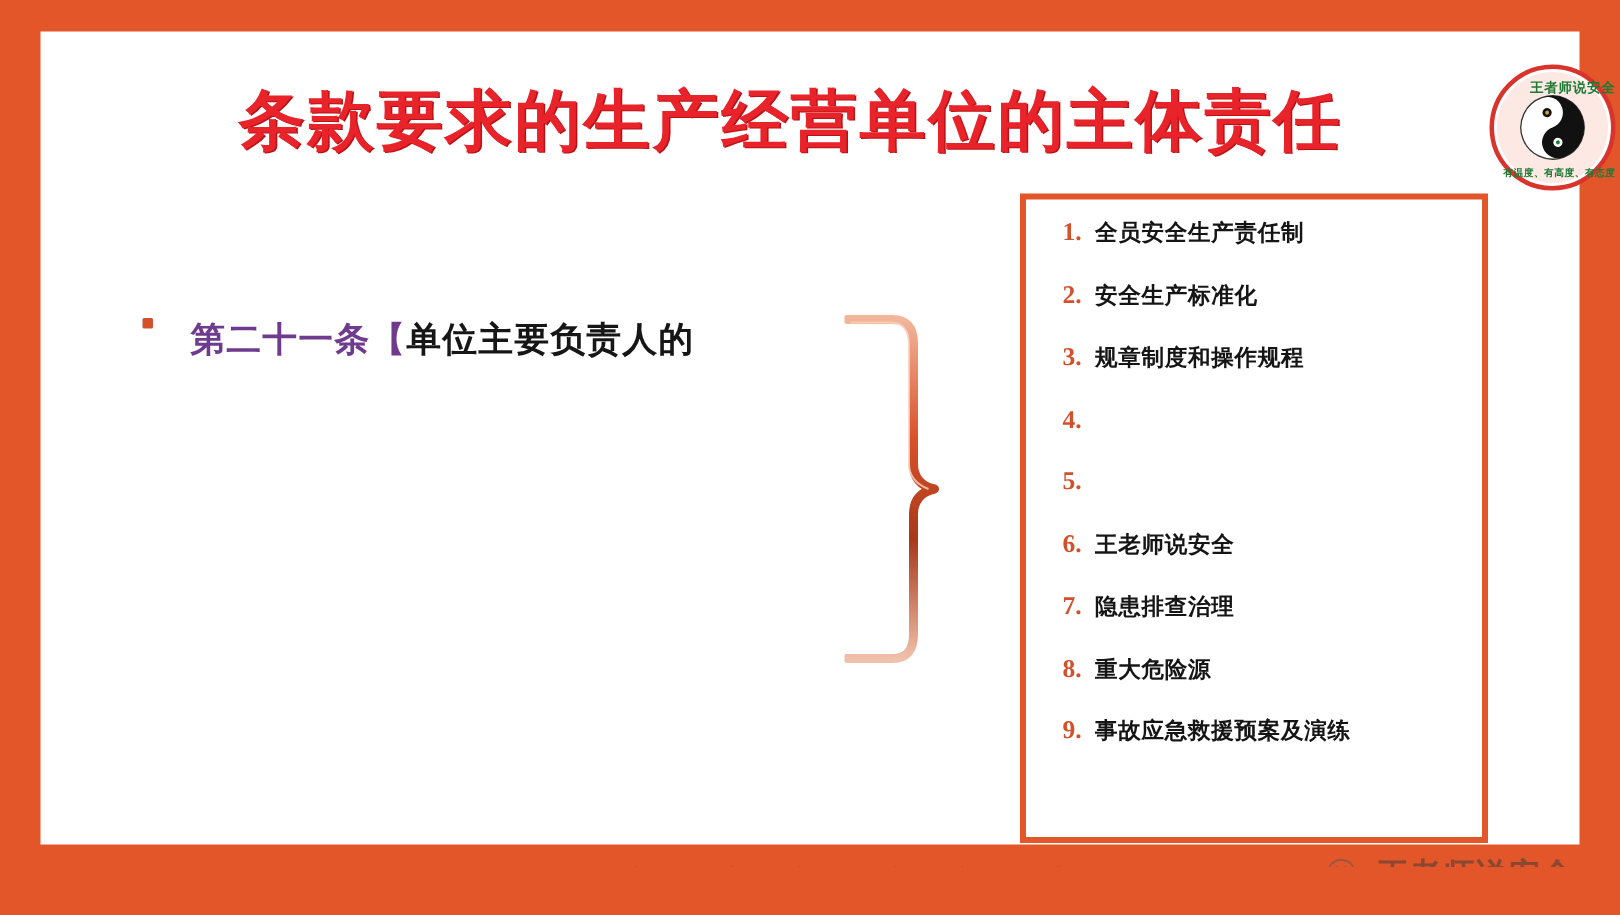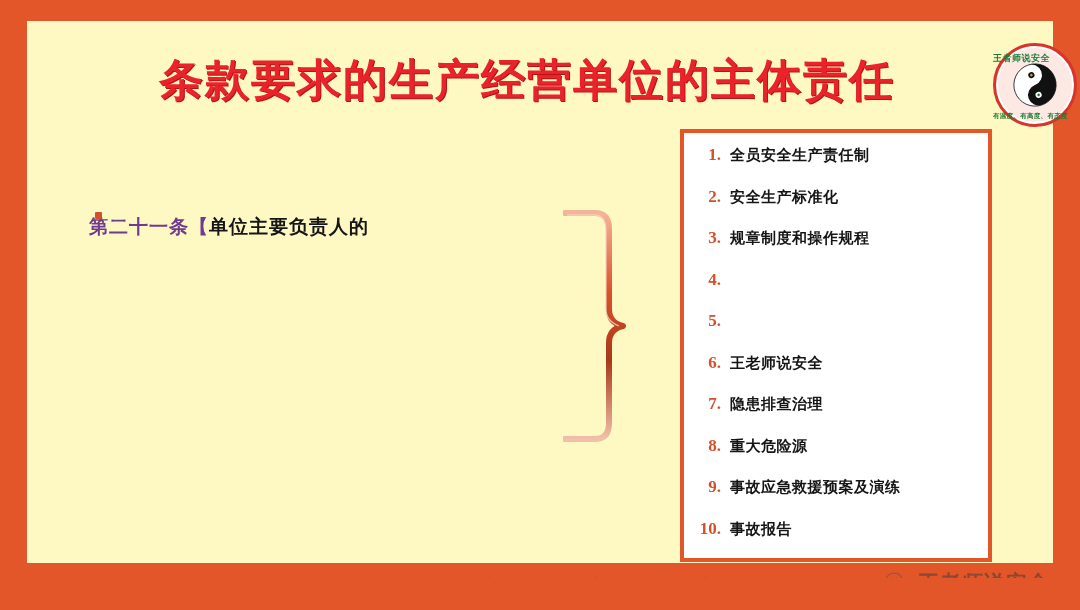--- a/index.html
+++ b/index.html
@@ -13,21 +13,21 @@
   
   .slide{
     position:relative;
     width:1080px; height:610px;
     background:#E2562A;
   }
   .frame-inner{
     position:absolute;
     left:18px; top:12px;
     width:1044px; height:560px;
-    background:#fef9c3;
+    background:#ffffff;
     border:9px solid #E2562A;
   }
   .bottom-band{
     position:absolute;
     left:0; top:578px;
     width:1080px; height:32px;
     background:#E2562A;
   }
 
   
@@ -53,21 +53,21 @@
   .logo-ring{
     position:absolute; inset:0;
     border-radius:50%;
     background:#FCE9E4;
     border:3px solid #D9342C;
     box-shadow:inset 0 0 0 2px #fff;
   }
   .logo-text-top, .logo-text-bot{
     position:absolute;
     left:0; width:100%;
-    text-align:left;
+    text-align:right;
     color:#1E7A34;
     font-weight:bold;
     line-height:1;
     white-space:nowrap;
   }
   .logo-text-top{ top:11px; font-size:9px; letter-spacing:.5px; }
   .logo-text-bot{ bottom:8px; font-size:6.5px; letter-spacing:.3px; }
   .taiji{
     position:absolute;
     left:50%; top:50%;
@@ -83,21 +83,22 @@
   }
   .bullet-row{ position:relative; margin-bottom:58px; }
   .bullet-dot{
     position:absolute;
     left:6px; top:16px;
     width:7px; height:7px;
     background:#D2512B;
     border-radius:1px;
   }
   .bullet-text{
-    font-size:19px;
+    margin-left:38px;
+    font-size:23px;
     line-height:62px;
     font-weight:bold;
     color:#1a1a1a;
     letter-spacing:1px;
   }
   .cl-purple{ color:#6F3B8E; }
   .cl-dark{ color:#161616; }
 
   
   .brace{
@@ -252,24 +253,20 @@
         <span class="li-label">隐患排查治理</span>
       </div>
       <div class="li">
         <span class="li-num">8.</span>
         <span class="li-label">重大危险源</span>
       </div>
       <div class="li">
         <span class="li-num">9.</span>
         <span class="li-label">事故应急救援预案及演练</span>
       </div>
-      <div class="li">
-        <span class="li-num">10.</span>
-        <span class="li-label">事故报告</span>
-      </div>
     </div>
 
     <div class="date">2021/8/14</div>
 
     <div class="slogan">
       <span>守土有责</span>
       <span>守土负责</span>
       <span>守土尽责</span>
     </div>
 

